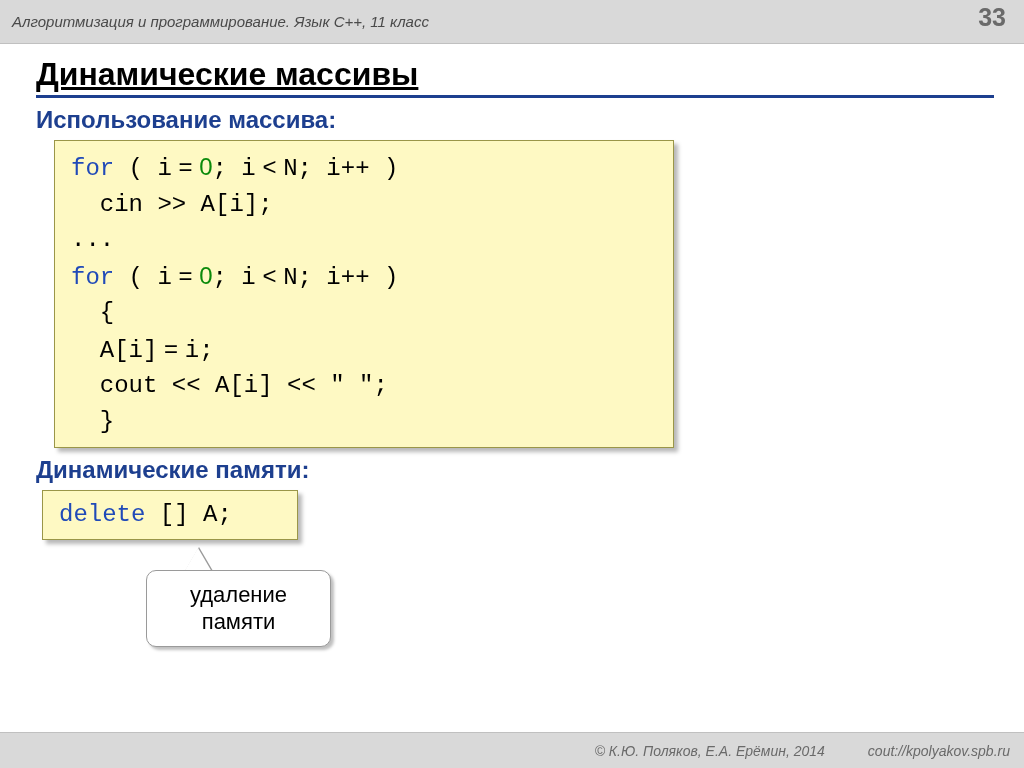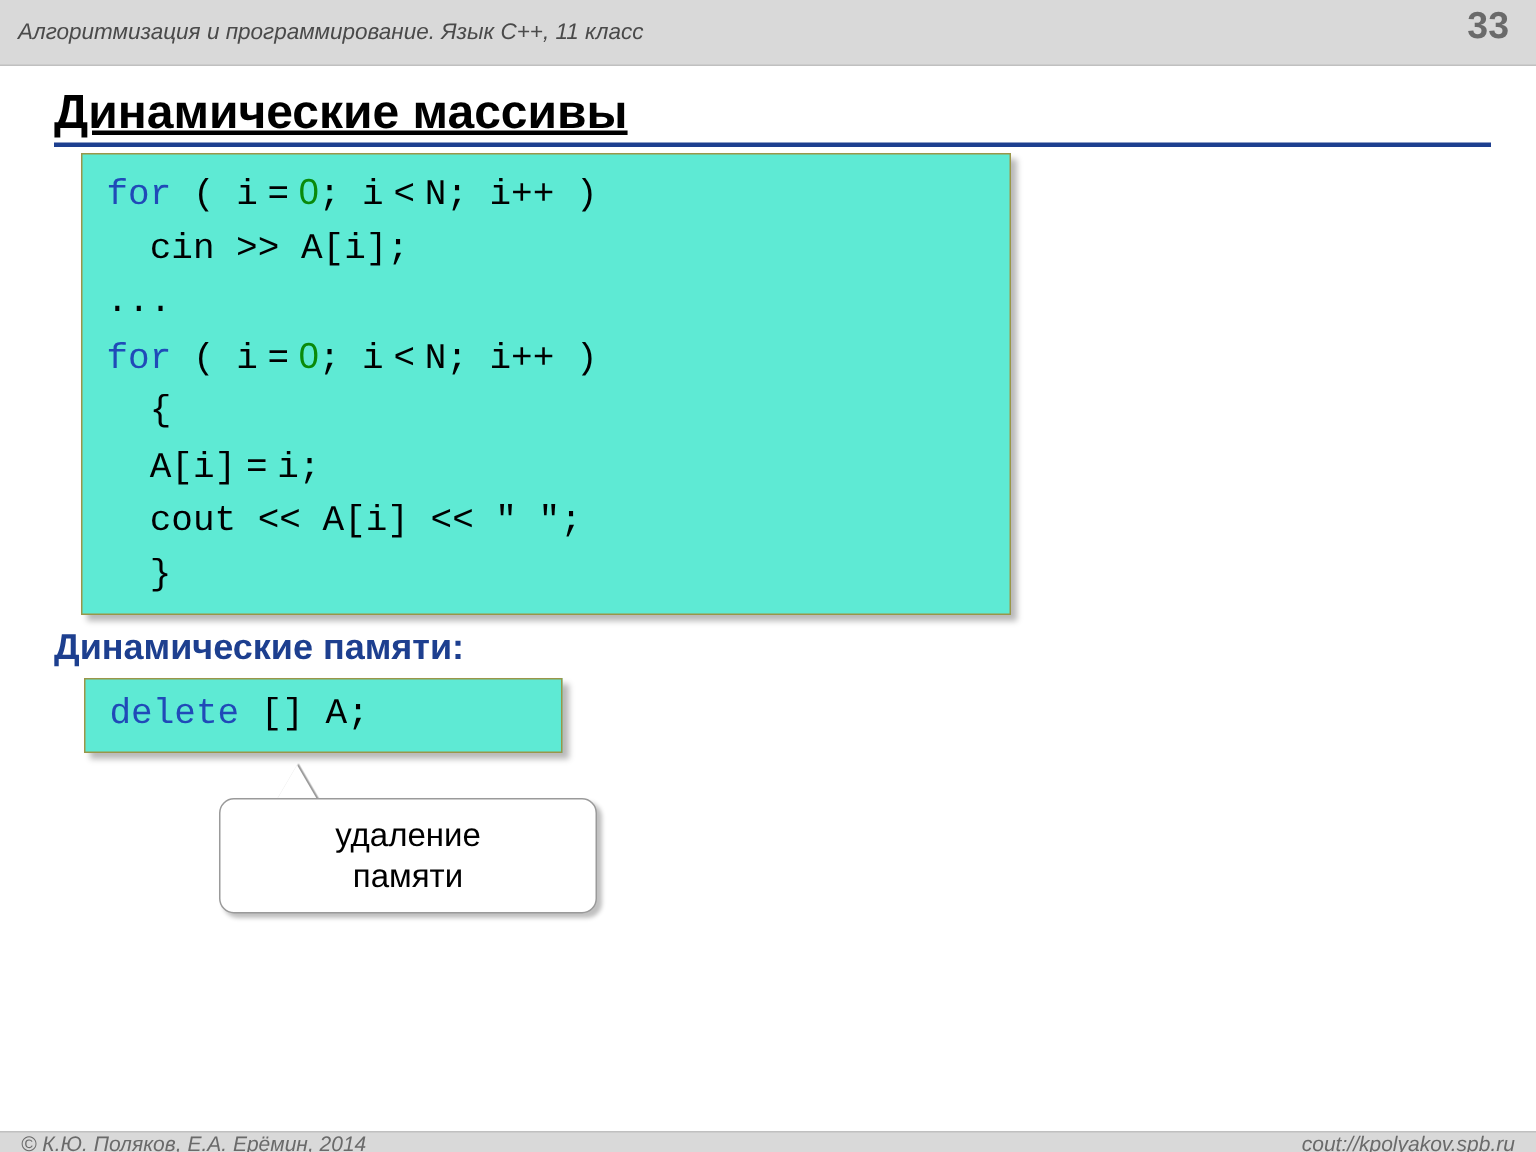--- a/index.html
+++ b/index.html
@@ -43,38 +43,38 @@
     padding-bottom: 2px;
     text-decoration: underline;
   }
   .subhead {
     font-size: 24px;
     font-weight: bold;
     color: #1d3f8f;
     margin: 8px 0 6px 0;
   }
   .codebox {
-    background: #5eead4;
+    background: #fef9c3;
     border: 1px solid #9a9648;
     box-shadow: 4px 4px 4px rgba(0,0,0,.28);
     font-family: "Courier New", monospace;
     font-size: 24px;
     line-height: 1.48;
     color: #000;
     white-space: pre;
     padding: 8px 16px 8px 16px;
   }
   .codebox.big   { width: 620px; margin-left: 18px; }
-  .codebox.small { width: 319px; margin-left: 20px; padding: 6px 16px; position: relative; }
+  .codebox.small { width: 256px; margin-left: 6px; padding: 6px 16px; position: relative; }
   .kw  { color: #204ab8; }
   .num { color: #0a8a0a; font-family: Arial, sans-serif; }
   .sans{ font-family: Arial, sans-serif; }
   .str { color: #000; }
 
-  .bubble-wrap { position: relative; margin-left: 110px; margin-top: 30px; width: 252px; }
+  .bubble-wrap { position: relative; margin-left: 110px; margin-top: 30px; width: 185px; }
   .bubble {
     background: #fff;
     border: 1px solid #9a9a9a;
     border-radius: 10px;
     box-shadow: 3px 3px 3px rgba(0,0,0,.25);
     padding: 10px 20px;
     font-size: 22px;
     line-height: 1.25;
     text-align: center;
     position: relative;
@@ -85,44 +85,45 @@
     width: 0; height: 0;
     border-left: 14px solid transparent;
     border-right: 14px solid transparent;
     border-bottom: 24px solid #fff;
     filter: drop-shadow(1px -1px 0 #9a9a9a);
   }
 
   .bottombar {
     position: absolute;
     left: 0; right: 0; bottom: 0;
-    height: 14px;
+    height: 36px;
     background: #d9d9d9;
     border-top: 1px solid #c0c0c0;
     display: flex;
     align-items: center;
-    justify-content: space-between;
+    justify-content: flex-end;
     padding: 0 14px;
     font-size: 14px;
     font-style: italic;
     color: #6a6a6a;
     gap: 43px;
   }
 </style>
 </head>
 <body>
 
 <div class="topbar">
   <span>Алгоритмизация и программирование. Язык C++, 11 класс</span>
   <span class="pagenum">33</span>
 </div>
 
 <div class="content">
   <h1 class="title">Динамические массивы</h1>
 
+  <div class="subhead">Использование массива:</div>
 
   <div class="codebox big"><span class="kw">for</span><span> ( i</span><span class="sans"> = </span><span class="num">0</span><span>; i</span><span class="sans"> &lt; </span><span>N; i++ )</span>
 <span>  cin &gt;&gt; A[i];</span>
 <span>...</span>
 <span class="kw">for</span><span> ( i</span><span class="sans"> = </span><span class="num">0</span><span>; i</span><span class="sans"> &lt; </span><span>N; i++ )</span>
 <span>  {</span>
 <span>  A[i]</span><span class="sans"> = </span><span>i;</span>
 <span class="str">  cout &lt;&lt; A[i] &lt;&lt; " ";</span>
 <span>  }</span></div>
 

